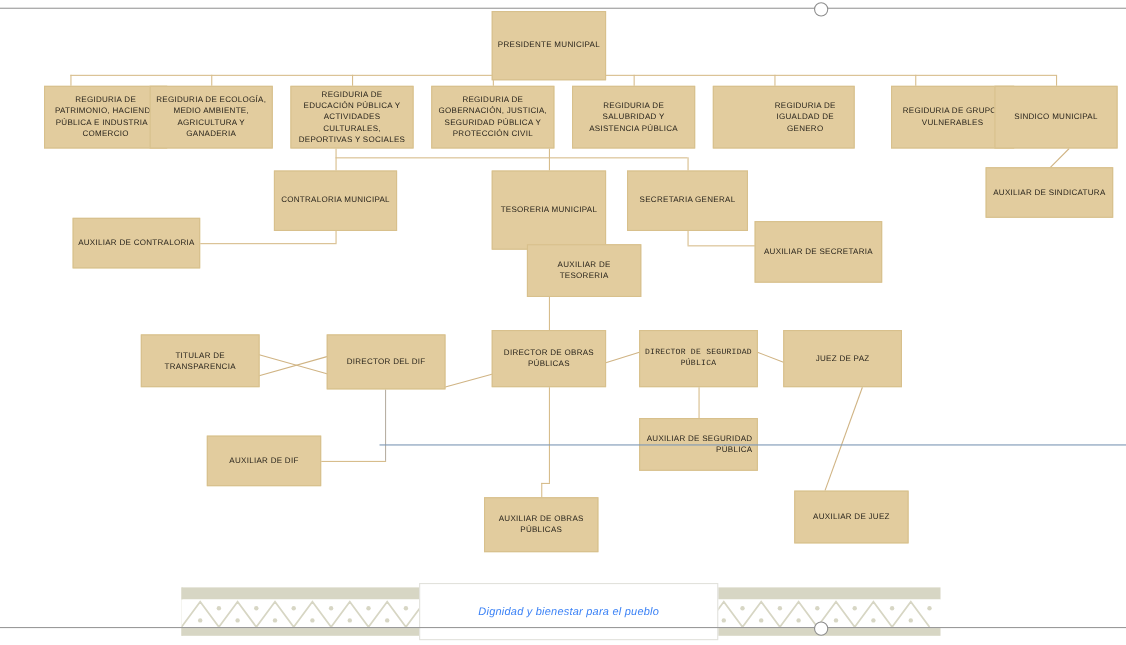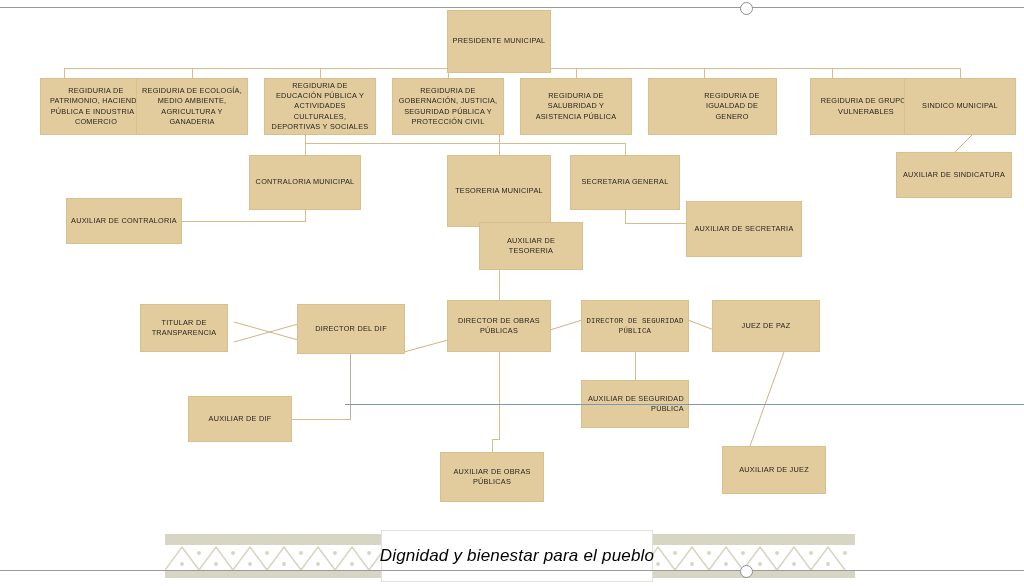--- a/index.html
+++ b/index.html
@@ -110,22 +110,22 @@
     background: #ffffff;
     border: 1px solid #e2e2dc;
     display: flex;
     align-items: center;
     justify-content: center;
     z-index: 5;
   }
   .slogan-text {
     font-family: "Liberation Sans", sans-serif;
     font-style: italic;
-    font-size: 17px;
-    color: #000000;
+    font-size: 10px;
+    color: #3b82f6;
     letter-spacing: 0.2px;
     white-space: nowrap;
   }
   .banner-left-tick {
     position: absolute;
     left: 165px; top: 534px;
     width: 1px; height: 44px;
     background: #d7d6c4;
     z-index: 3;
   }
@@ -242,21 +242,21 @@
   <div class="node" style="left:66px; top:198px; width:116px; height:46px;">
       <span>AUXILIAR DE CONTRALORIA</span>
     </div>
   <div class="node" style="left:447px; top:222px; width:104px; height:48px;margin-left:32px;">
       <span>AUXILIAR DE TESORERIA</span>
     </div>
   <div class="node" style="left:686px; top:201px; width:116px; height:56px;">
       <span>AUXILIAR DE SECRETARIA</span>
     </div>
 
-  <div class="node" style="left:140px; top:304px; width:88px; height:48px;">
+  <div class="node" style="left:128px; top:304px; width:108px; height:48px;">
       <span>TITULAR DE TRANSPARENCIA</span>
     </div>
   <div class="node" style="left:297px; top:304px; width:108px; height:50px;">
       <span>DIRECTOR DEL DIF</span>
     </div>
   <div class="node" style="left:447px; top:300px; width:104px; height:52px;">
       <span>DIRECTOR DE OBRAS PÚBLICAS</span>
     </div>
   <div class="node" style="left:581px; top:300px; width:108px; height:52px;font-family:Liberation Mono, monospace;">
       <span>DIRECTOR DE SEGURIDAD PÚBLICA</span>

